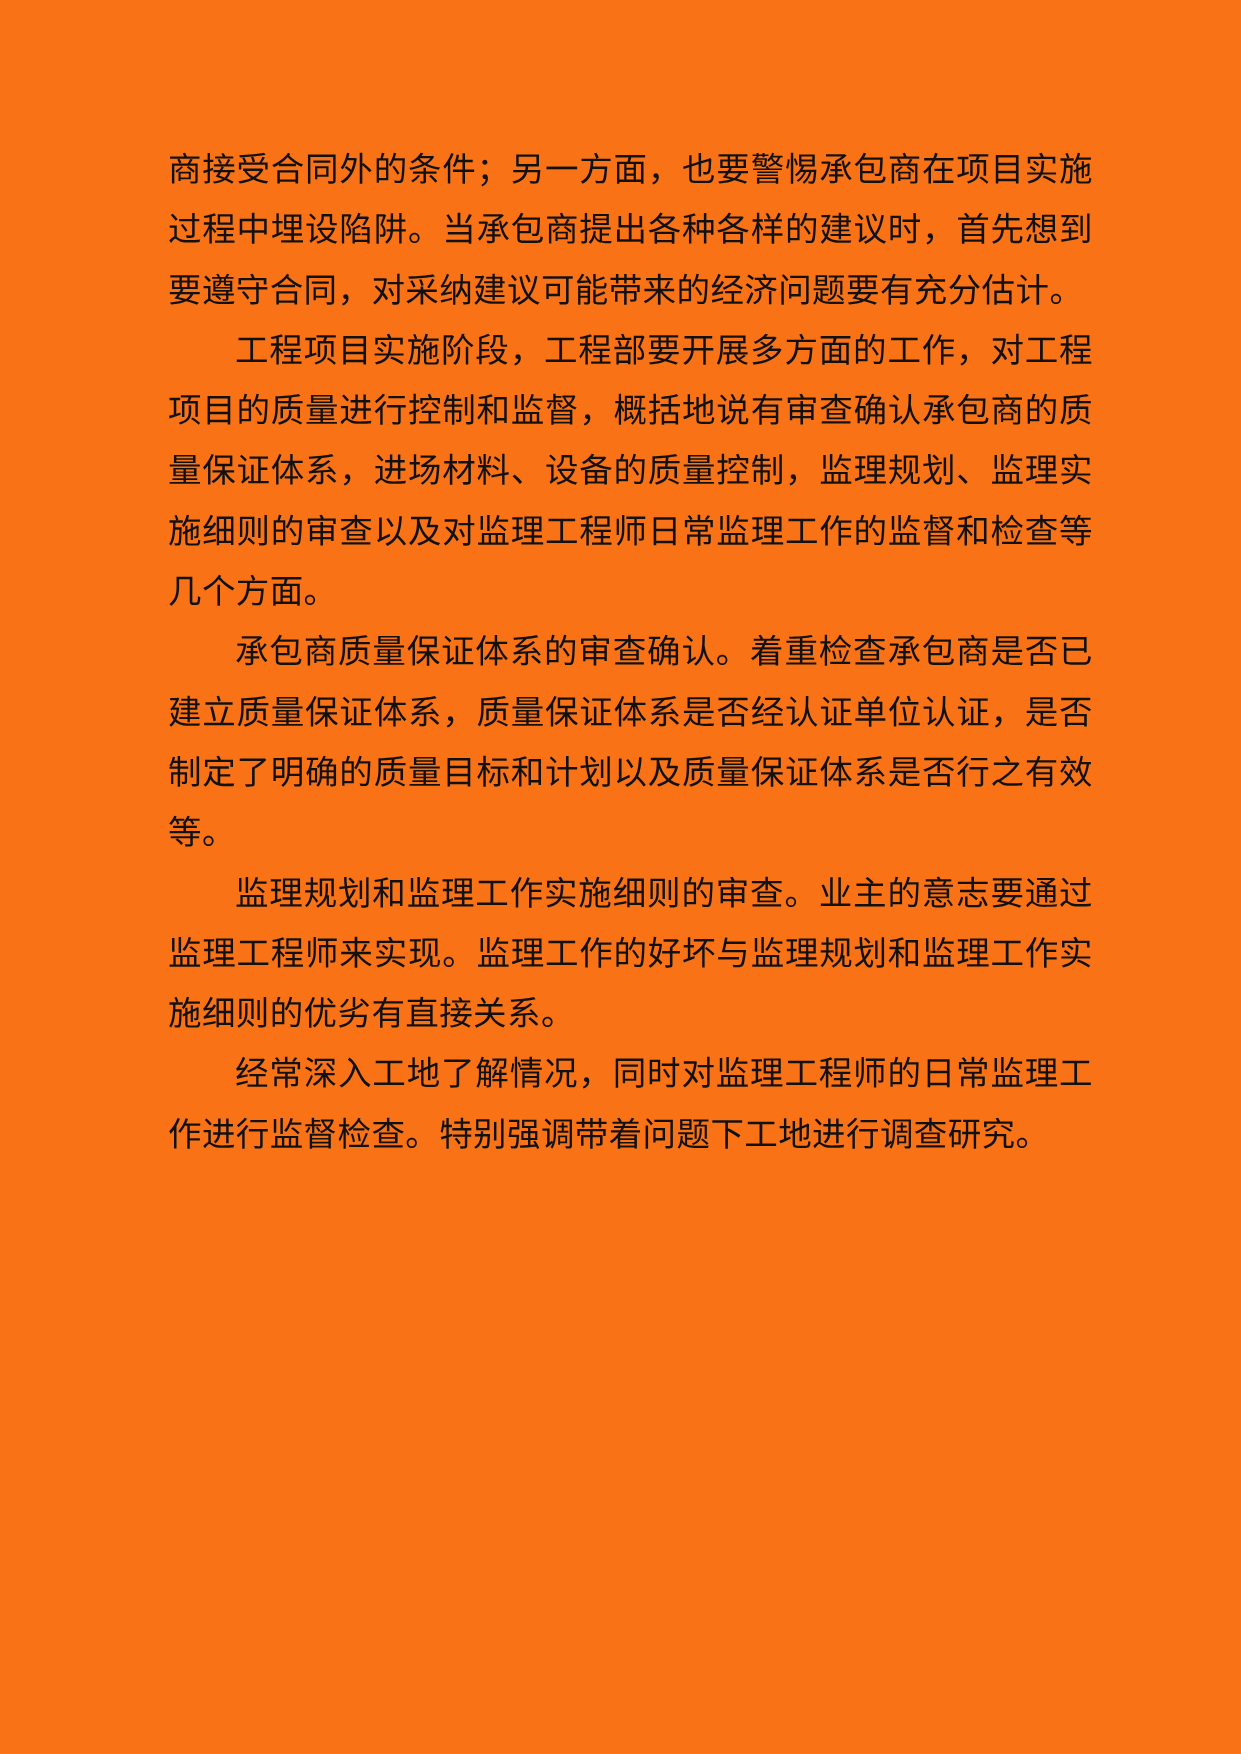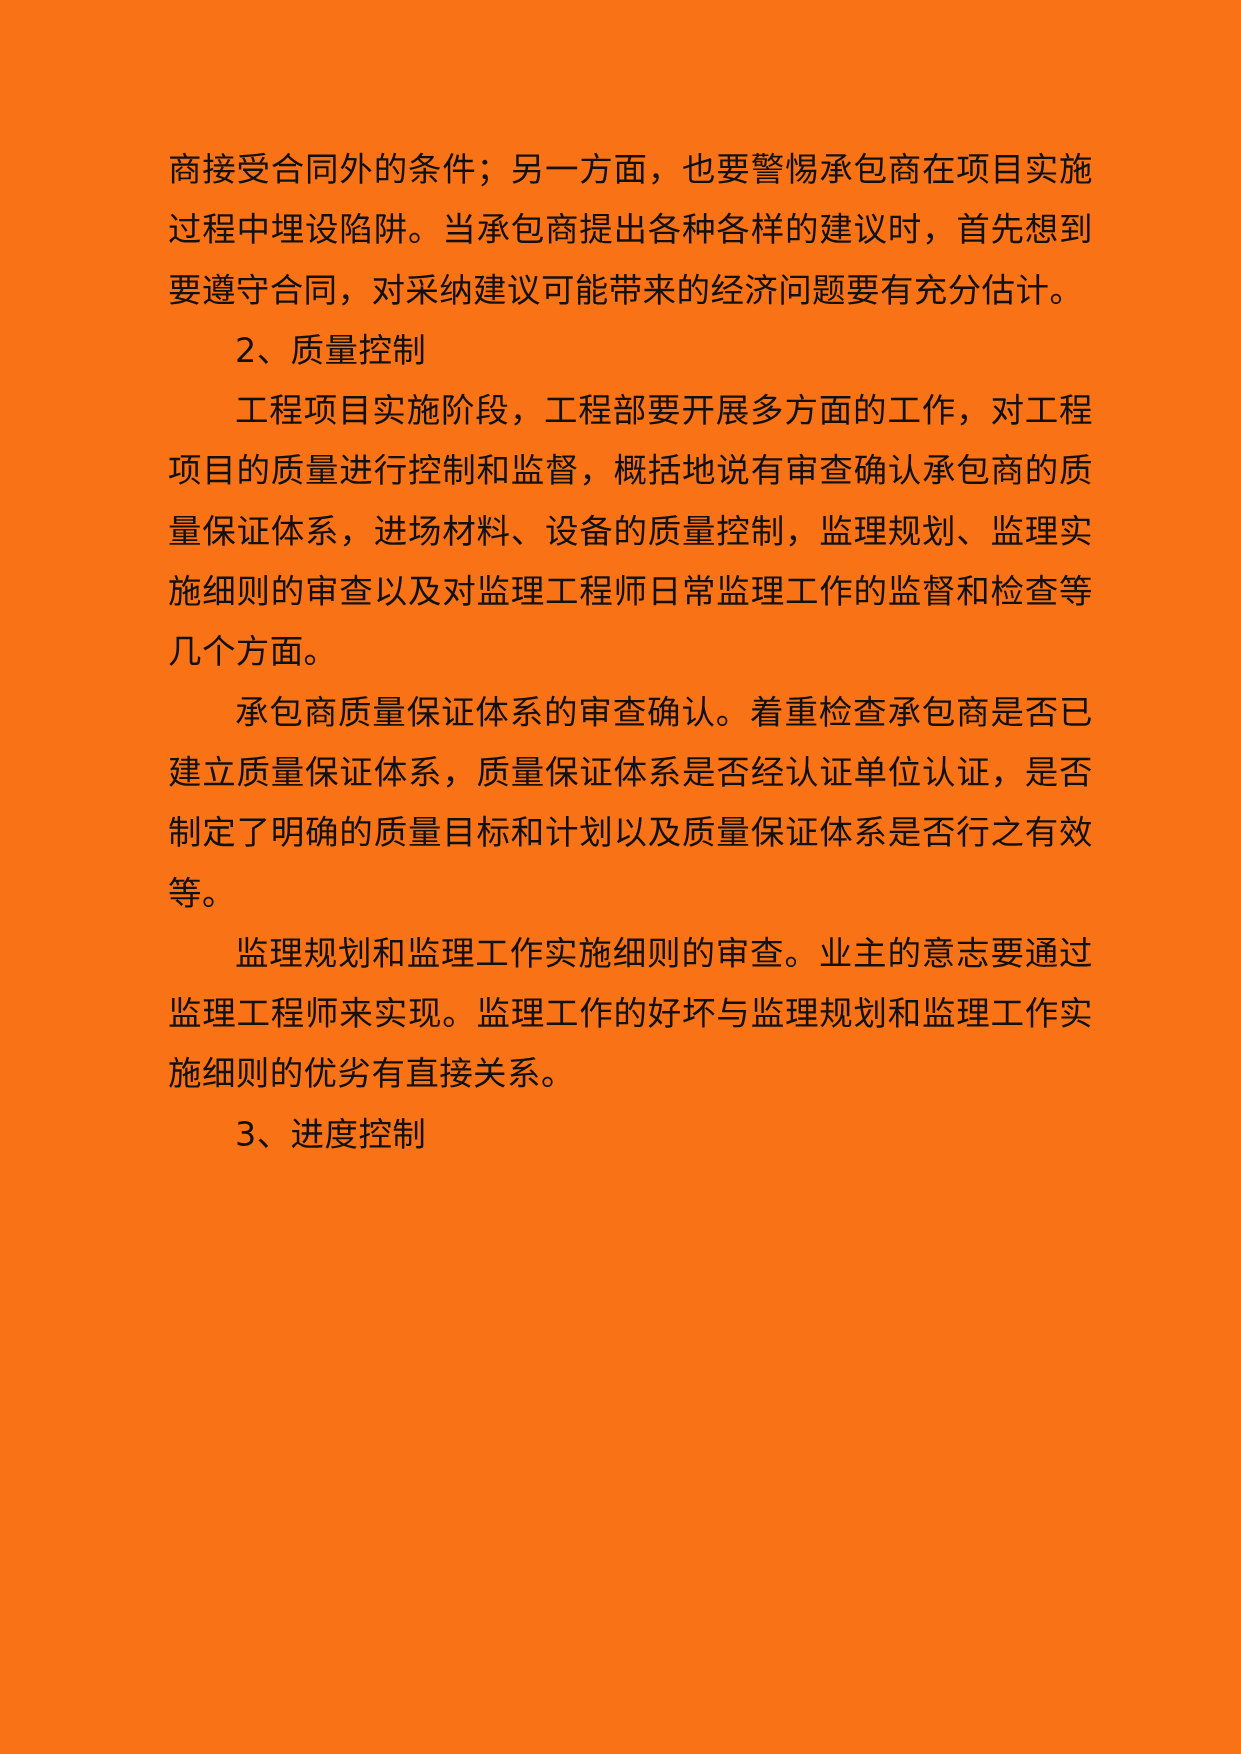--- a/index.html
+++ b/index.html
@@ -36,19 +36,18 @@
   p.indent {
     text-indent: 2em;
   }
 </style>
 </head>
 <body>
 
 <div class="page">
   <div class="doc-body">
     <p class="para">商接受合同外的条件；另一方面，也要警惕承包商在项目实施过程中埋设陷阱。当承包商提出各种各样的建议时，首先想到要遵守合同，对采纳建议可能带来的经济问题要有充分估计。</p>
-    <p class="para indent">2、质量控制</p>
     <p class="para indent">工程项目实施阶段，工程部要开展多方面的工作，对工程项目的质量进行控制和监督，概括地说有审查确认承包商的质量保证体系，进场材料、设备的质量控制，监理规划、监理实施细则的审查以及对监理工程师日常监理工作的监督和检查等几个方面。</p>
     <p class="para indent">承包商质量保证体系的审查确认。着重检查承包商是否已建立质量保证体系，质量保证体系是否经认证单位认证，是否制定了明确的质量目标和计划以及质量保证体系是否行之有效等。</p>
     <p class="para indent">监理规划和监理工作实施细则的审查。业主的意志要通过监理工程师来实现。监理工作的好坏与监理规划和监理工作实施细则的优劣有直接关系。</p>
-    <p class="para indent">3、进度控制</p>
+    <p class="para indent">经常深入工地了解情况，同时对监理工程师的日常监理工作进行监督检查。特别强调带着问题下工地进行调查研究。</p>
   </div>
 </div>
 
 </body></html>

